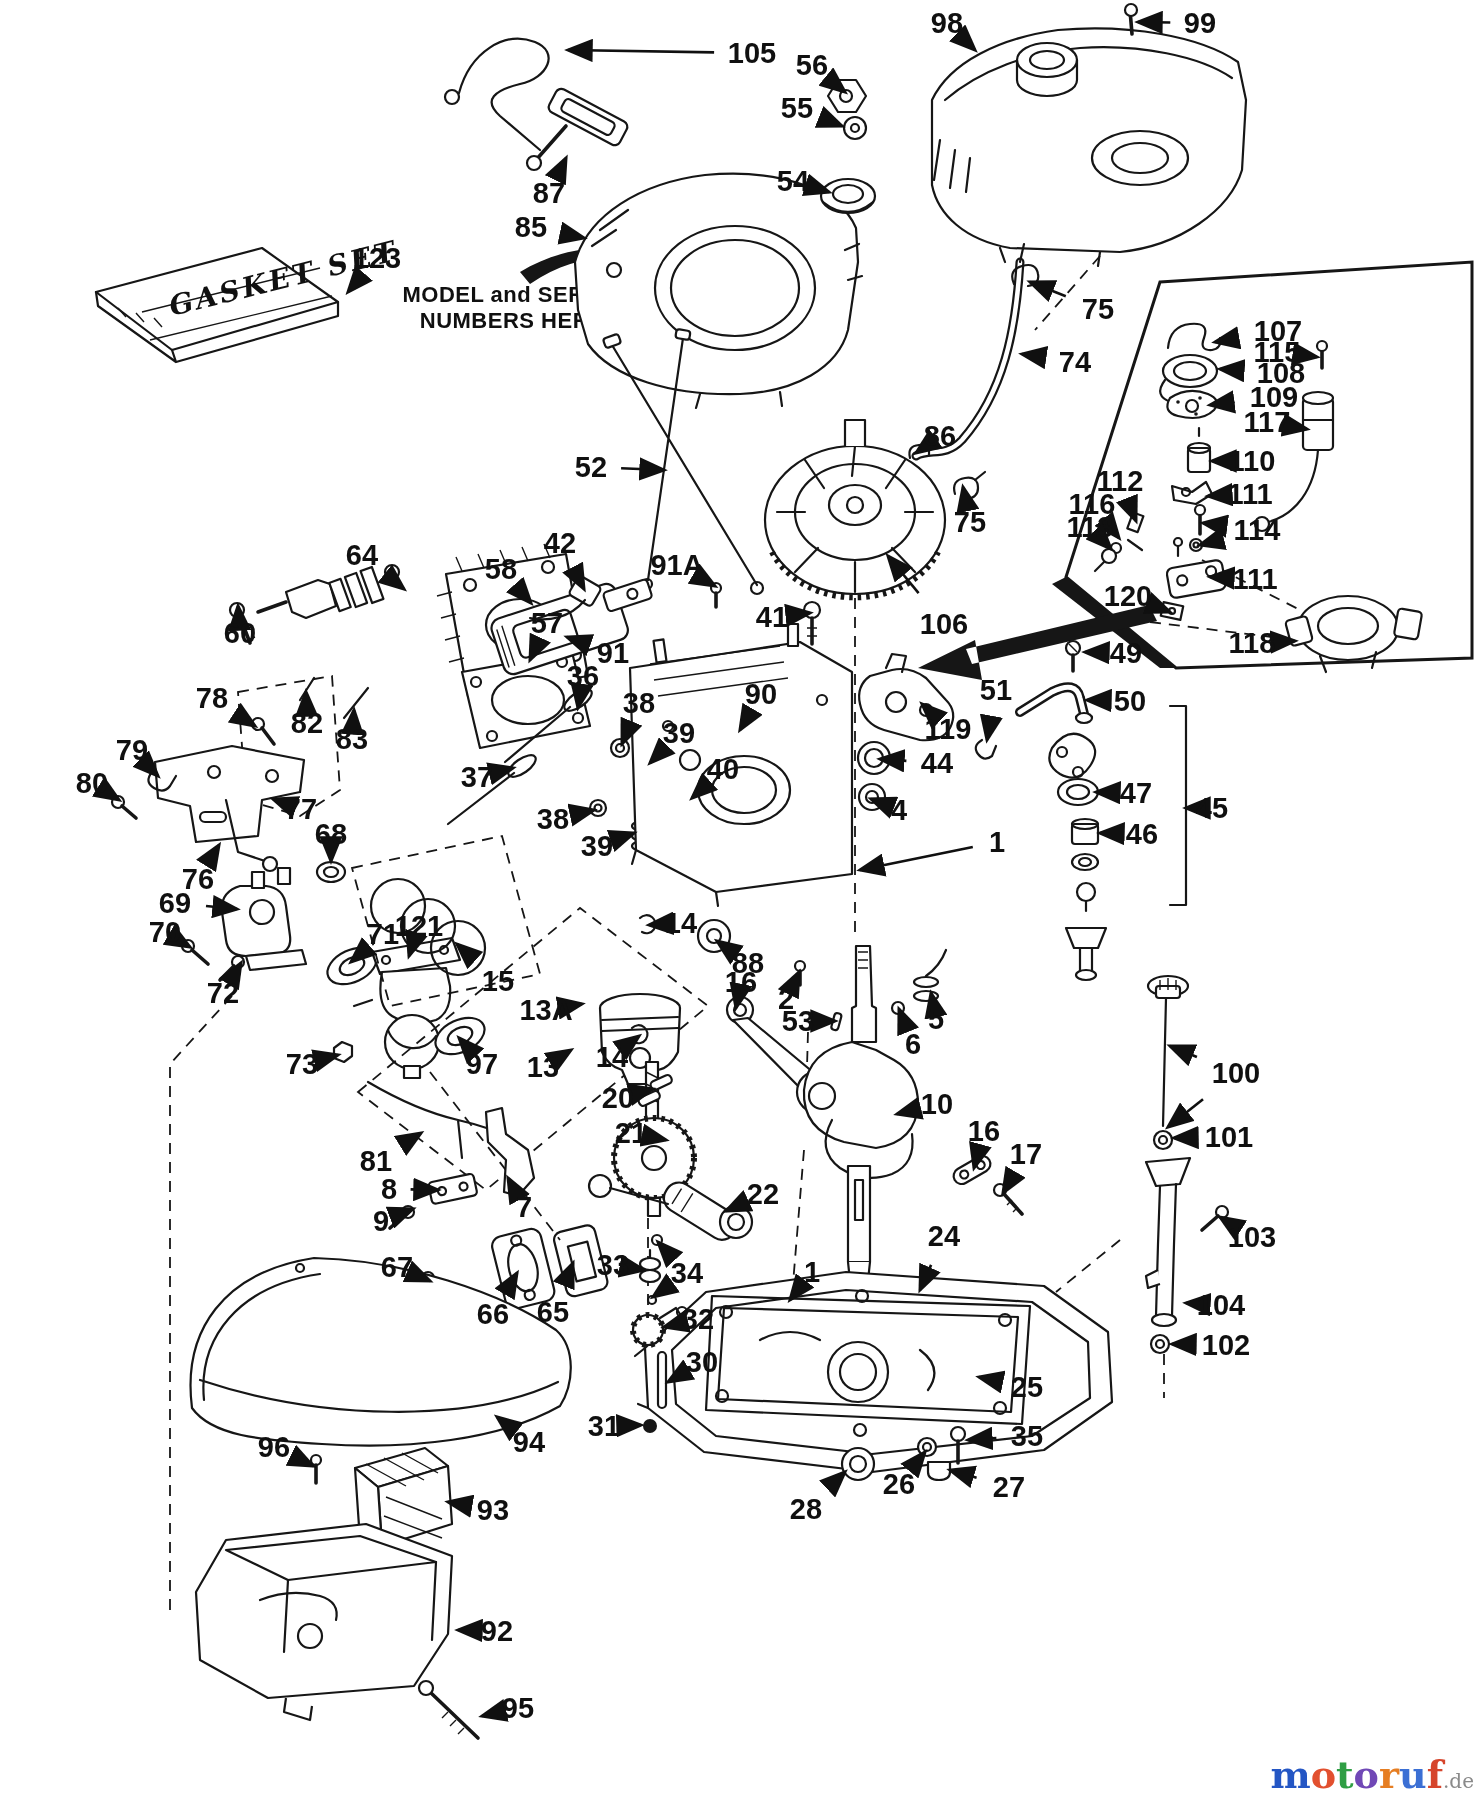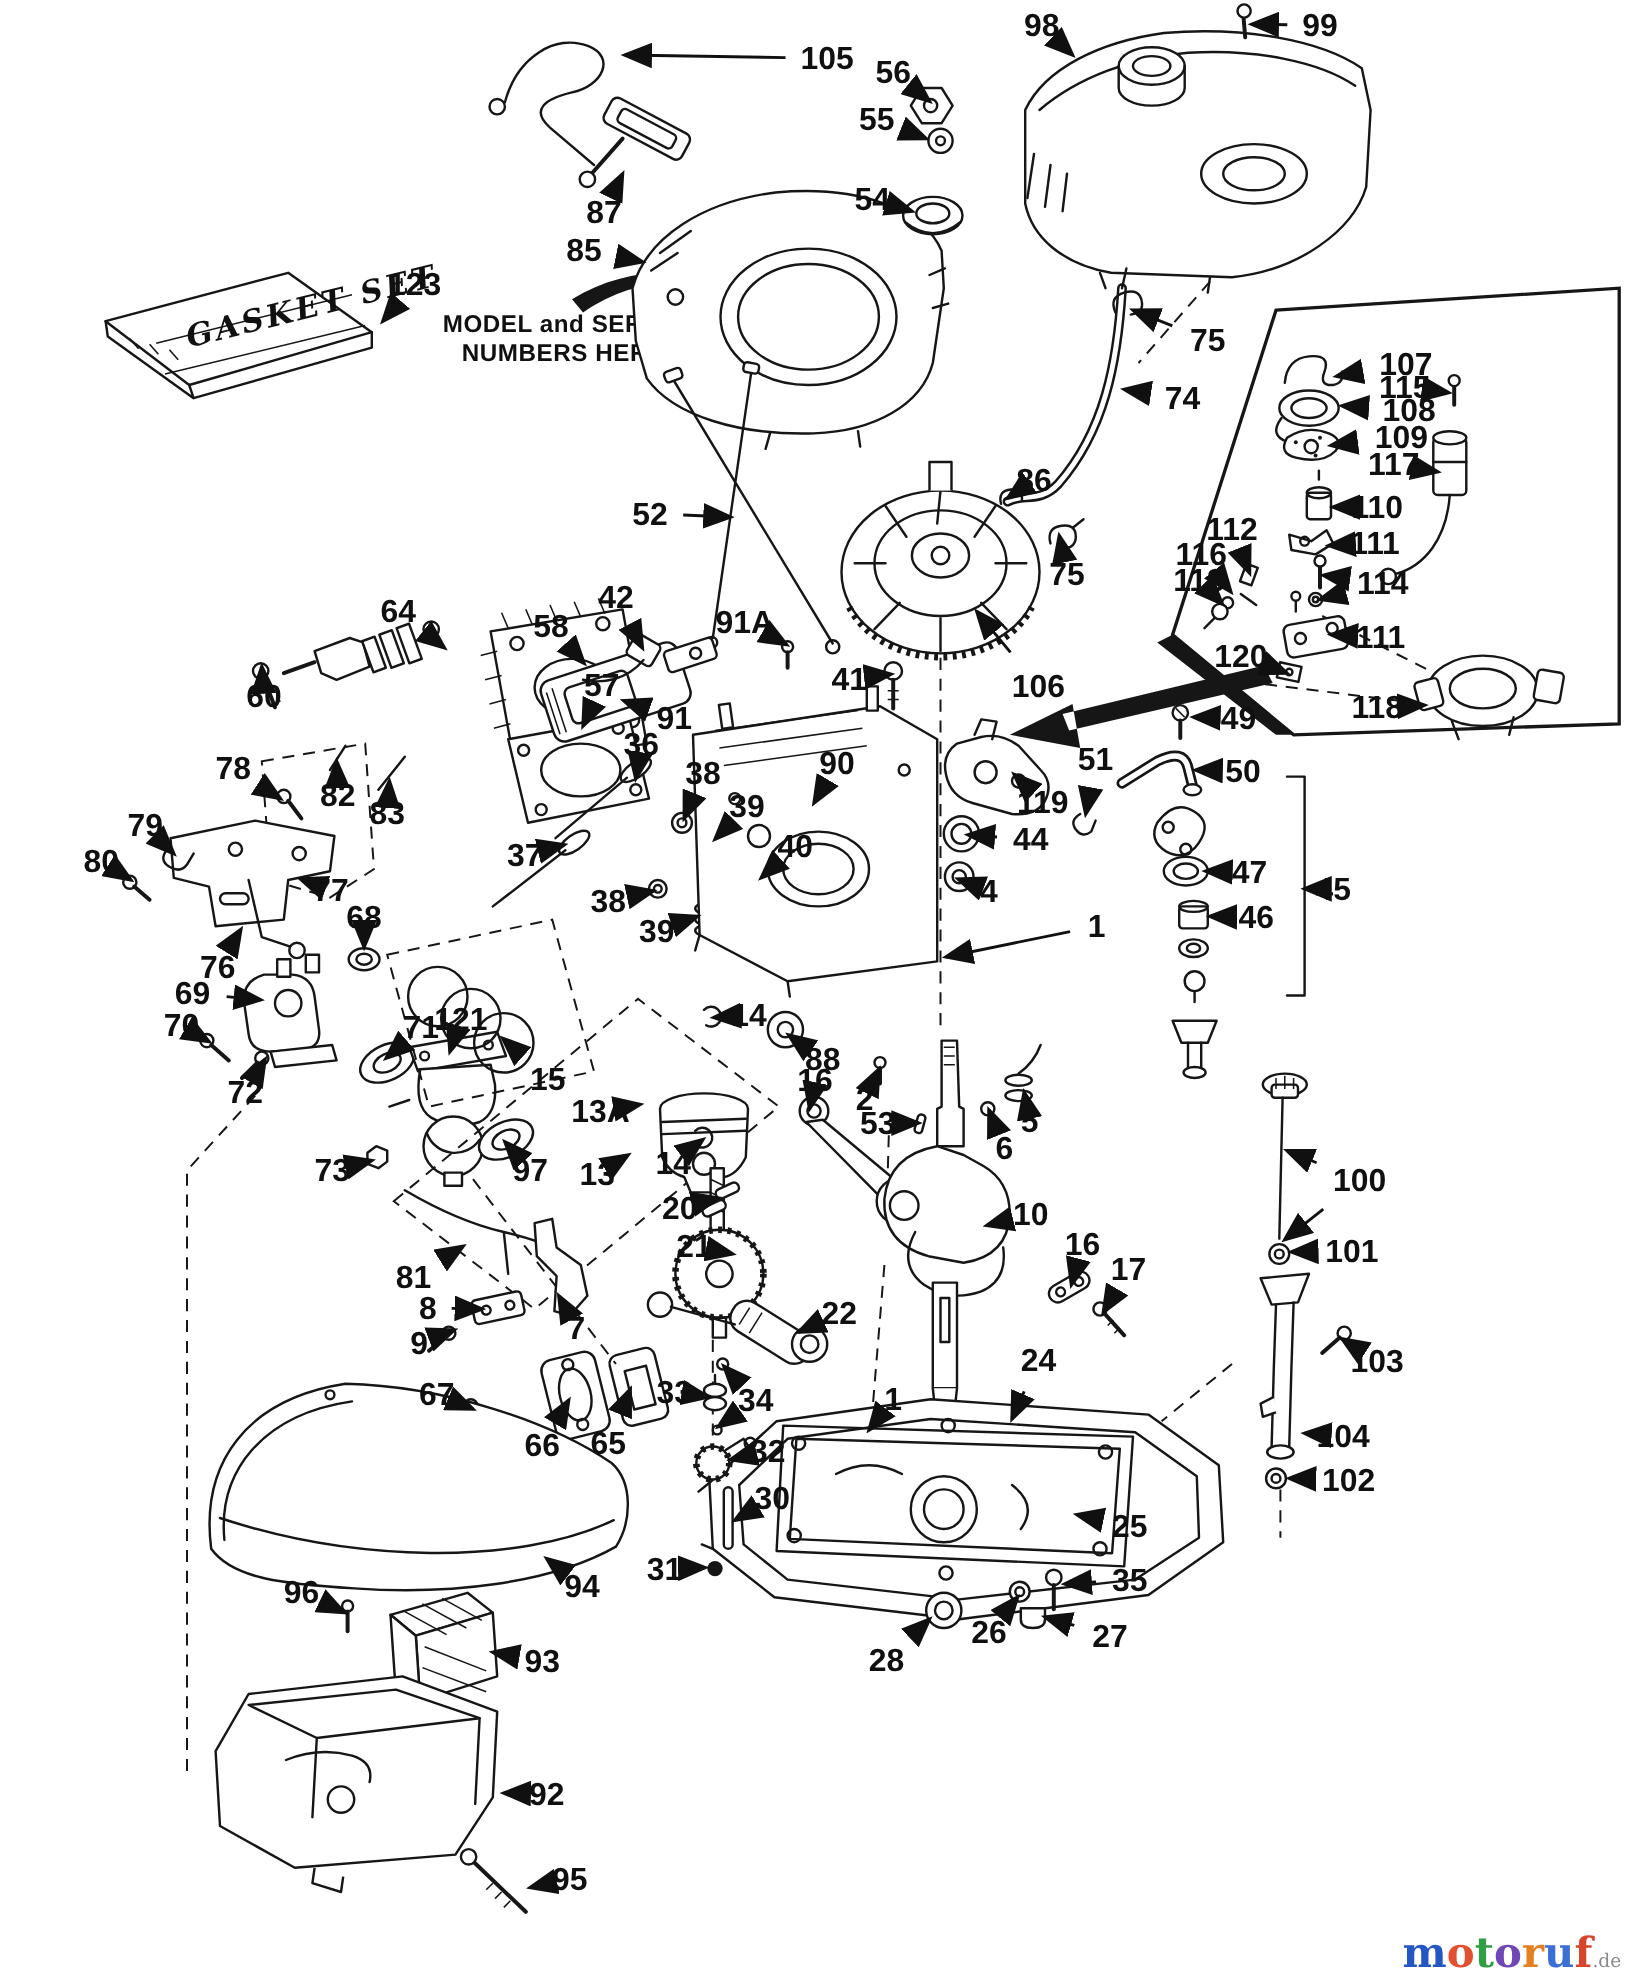--- a/index.html
+++ b/index.html
@@ -12,21 +12,21 @@
   .thk {fill:none;stroke:#161616;stroke-width:3.6;stroke-linecap:round}
   .dash{fill:none;stroke:#161616;stroke-width:1.8;stroke-dasharray:11 8}
   .ink {fill:#161616;stroke:none}
   .teeth{fill:none;stroke:#161616;stroke-width:6;stroke-dasharray:3.5 5}
   .callout-num{font:bold 29px "Liberation Sans",sans-serif;fill:#101010;text-anchor:middle}
   .leader{stroke:#101010;stroke-width:2.6;fill:none}
   .model-text{font:bold 22px "Liberation Sans",sans-serif;fill:#101010;text-anchor:middle;letter-spacing:.5px}
   .gasket-text{font:italic bold 28px "DejaVu Serif",serif;fill:#101010;letter-spacing:3px}
   #watermark{position:absolute;right:10px;bottom:6px;font-family:"DejaVu Serif",serif;
              font-weight:bold;font-size:38px;line-height:1}
-  #watermark .suffix{font-size:17px;color:#8a8a8a;font-weight:normal}
+  #watermark .suffix{font-size:20px;color:#8a8a8a;font-weight:normal}
 </style>
 </head>
 <body>
 
 <div id="page">
 <svg width="1484" height="1800" viewBox="0 0 1484 1800">
   <defs>
     <marker id="arrowhead" markerWidth="11" markerHeight="9" refX="9.5" refY="4.5" orient="auto">
       <path d="M0,0 L11,4.5 L0,9 Z" fill="#101010"></path>
     </marker>

